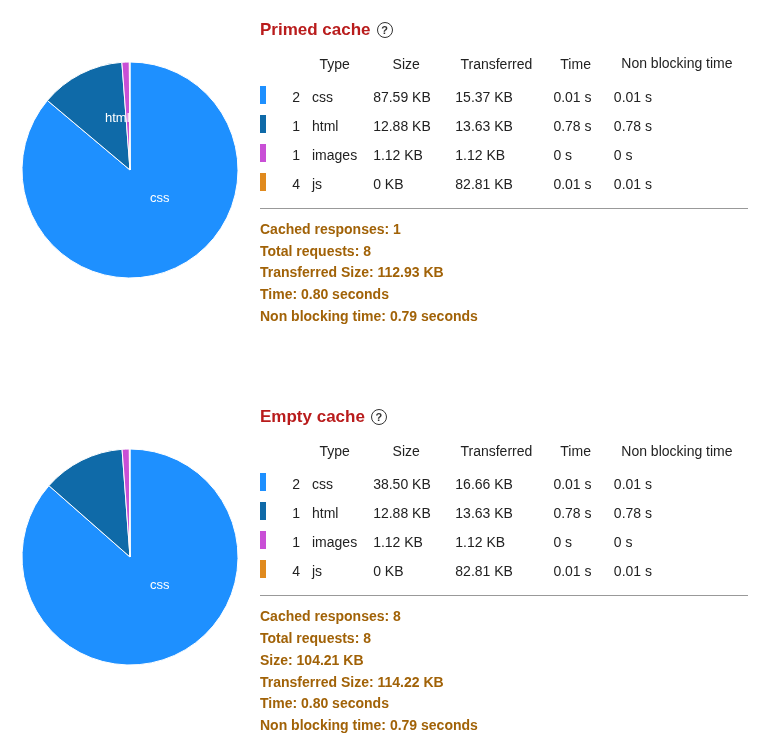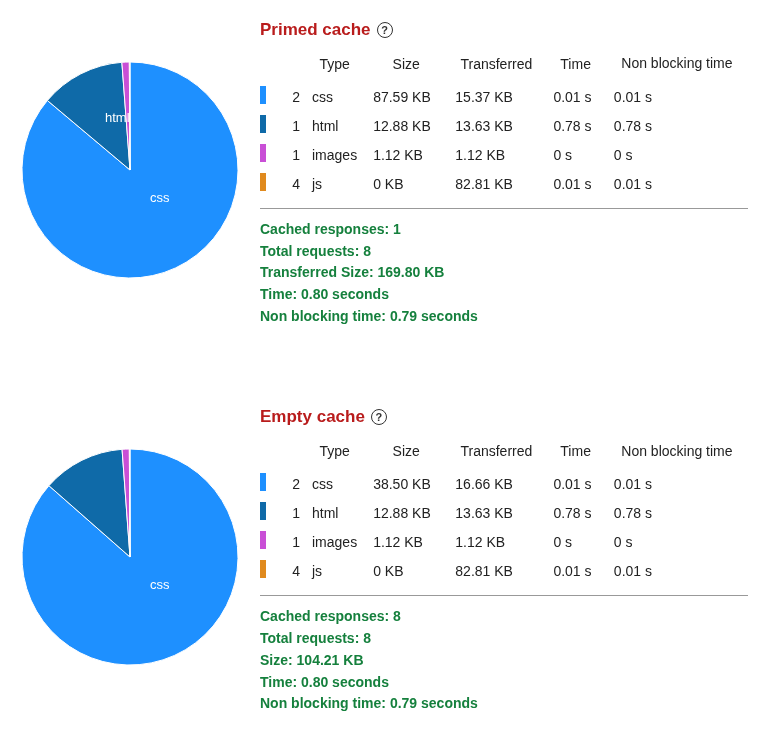--- a/index.html
+++ b/index.html
@@ -84,21 +84,21 @@
     height: 18px;
     display: inline-block;
   }
   .th-nb { line-height: 1.1; }
   .summary {
     border-top: 1px solid #999;
     margin-top: 10px;
     padding-top: 10px;
     font-size: 14px;
     font-weight: 600;
-    color: #15803d;
+    color: #a16207;
     line-height: 1.55;
   }
 </style>
 </head>
 <body>
 
 <div id="root">
     <div class="section">
       <div class="pie-wrap"><svg viewBox="0 0 220 220">
           <path d="M 110 110 L 110 2 A 108 108 0 1 1 27.36856479116024 40.4583152682701 Z" fill="#1e90ff" stroke="#fff" stroke-width="1"></path>
@@ -158,21 +158,21 @@
       <td>0 KB</td>
       <td>82.81 KB</td>
       <td>0.01 s</td>
       <td>0.01 s</td>
     </tr>
           </tbody>
         </table>
         <div class="summary">
     <div>Cached responses: 1</div>
     <div>Total requests: 8</div>
-    <div>Transferred Size: 169.80 KB</div>
+    <div>Transferred Size: 112.93 KB</div>
     <div>Time: 0.80 seconds</div>
     <div>Non blocking time: 0.79 seconds</div>
   </div>
       </div>
     </div>
     <div class="section">
       <div class="pie-wrap"><svg viewBox="0 0 220 220">
           <path d="M 110 110 L 110 2 A 108 108 0 1 1 28.909969167630038 38.666929831912555 Z" fill="#1e90ff" stroke="#fff" stroke-width="1"></path>
           <path d="M 110 110 L 28.909969167630038 38.666929831912555 A 108 108 0 0 1 102.07048649117226 2.2914914432786304 Z" fill="#0f6aa8" stroke="#fff" stroke-width="1"></path>
           <path d="M 110 110 L 102.07048649117226 2.2914914432786304 A 108 108 0 0 1 109.3494584319545 2.001959297086117 Z" fill="#c94fd6" stroke="#fff" stroke-width="1"></path>
@@ -231,18 +231,19 @@
       <td>82.81 KB</td>
       <td>0.01 s</td>
       <td>0.01 s</td>
     </tr>
           </tbody>
         </table>
         <div class="summary">
     <div>Cached responses: 8</div>
     <div>Total requests: 8</div>
     <div>Size: 104.21 KB</div>
+    <div>Transferred Size: 114.22 KB</div>
     <div>Time: 0.80 seconds</div>
     <div>Non blocking time: 0.79 seconds</div>
   </div>
       </div>
     </div>
   </div>
 
 </body></html>

